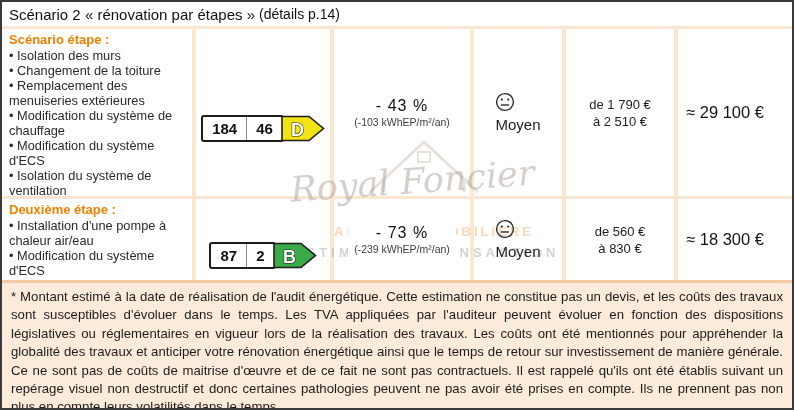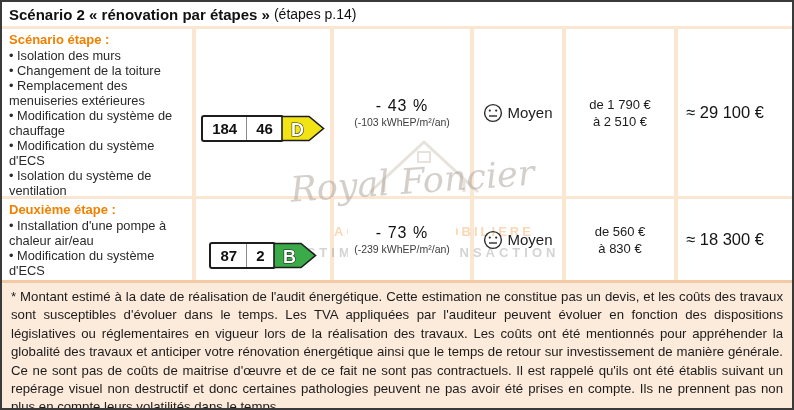--- a/index.html
+++ b/index.html
@@ -15,21 +15,21 @@
   }
 
   
   .title-row {
     height:27px;
     border-bottom:3px solid #fbe6d2;
     display:flex; align-items:center;
     padding-left:7px;
     background:#fff;
   }
-  .title-main { font-size:15px; font-weight:bold; color:#111; }
+  .title-main { font-size:15px; font-weight:normal; color:#111; }
   .title-suffix { font-size:14px; color:#111; margin-left:4px; }
 
   
   .trow { display:flex; position:relative; background:#fff; }
   .trow.r1 { height:167px; }
   .trow.r2 { height:84px; border-top:3px solid #fbe6d2; }
   .cell { position:relative; }
   .cell + .cell { border-left:4px solid #fbe6d2; }
   .c-stage  { width:190px; padding:3px 4px 0 7px; }
   .c-label  { width:138px; display:flex; align-items:center; justify-content:center; }
@@ -61,21 +61,21 @@
     font-size:18px; font-weight:bold;
     fill:#fff; stroke:#1d1d1d; stroke-width:1.1px; paint-order:stroke;
   }
 
   
   .pct-wrap { text-align:center; position:relative; z-index:2; background:#fff; padding:2px 6px; }
   .pct-main { font-size:16px; font-weight:normal; color:#111; letter-spacing:1px; }
   .pct-sub  { font-size:10.5px; color:#3d3d3d; margin-top:1px; }
 
   
-  .comf-wrap { display:flex; align-items:center; gap:4px; position:relative; z-index:2; }
+  .comf-wrap { display:flex; gap:4px; position:relative; z-index:2;flex-direction:column; }
   .comf-text { font-size:15px; color:#1c1c1c; }
 
   
   .range-wrap { text-align:center; font-size:13px; color:#1c1c1c; line-height:17px; position:relative; z-index:2; background:#fff; padding:1px 4px; }
   .total-text { font-size:16.5px; color:#141414; position:relative; z-index:2; }
 
   
   .footer {
     height:128px;
     border-top:3px solid #f3c9a6;
@@ -116,21 +116,21 @@
     <path d="M6 58 L60 8 L114 58" fill="none" stroke="#e7e2db" stroke-width="3"></path>
     <path d="M20 45 L20 58 M100 45 L100 58" fill="none" stroke="#e7e2db" stroke-width="3"></path>
     <rect x="54" y="18" width="12" height="10" fill="none" stroke="#e7e2db" stroke-width="2"></rect>
   </svg>
   <div class="wm wm-script">Royal Foncier</div>
   <div class="wm wm-line1">AGENCE IMMOBILIERE</div>
   <div class="wm wm-line2">ESTIMATION TRANSACTION</div>
 
   <div class="title-row">
     <span class="title-main">Scénario 2 « rénovation par étapes »</span>
-    <span class="title-suffix">(étapes p.14)</span>
+    <span class="title-suffix">(détails p.14)</span>
   </div>
 
   <div class="trow r1">
     <div class="cell c-stage">
       <div class="stage-title">Scénario étape :</div>
       <div class="stage-list">
         <div class="stage-item">Isolation des murs</div>
         <div class="stage-item">Changement de la toiture</div>
         <div class="stage-item">Remplacement des menuiseries extérieures</div>
         <div class="stage-item">Modification du système de chauffage</div>

